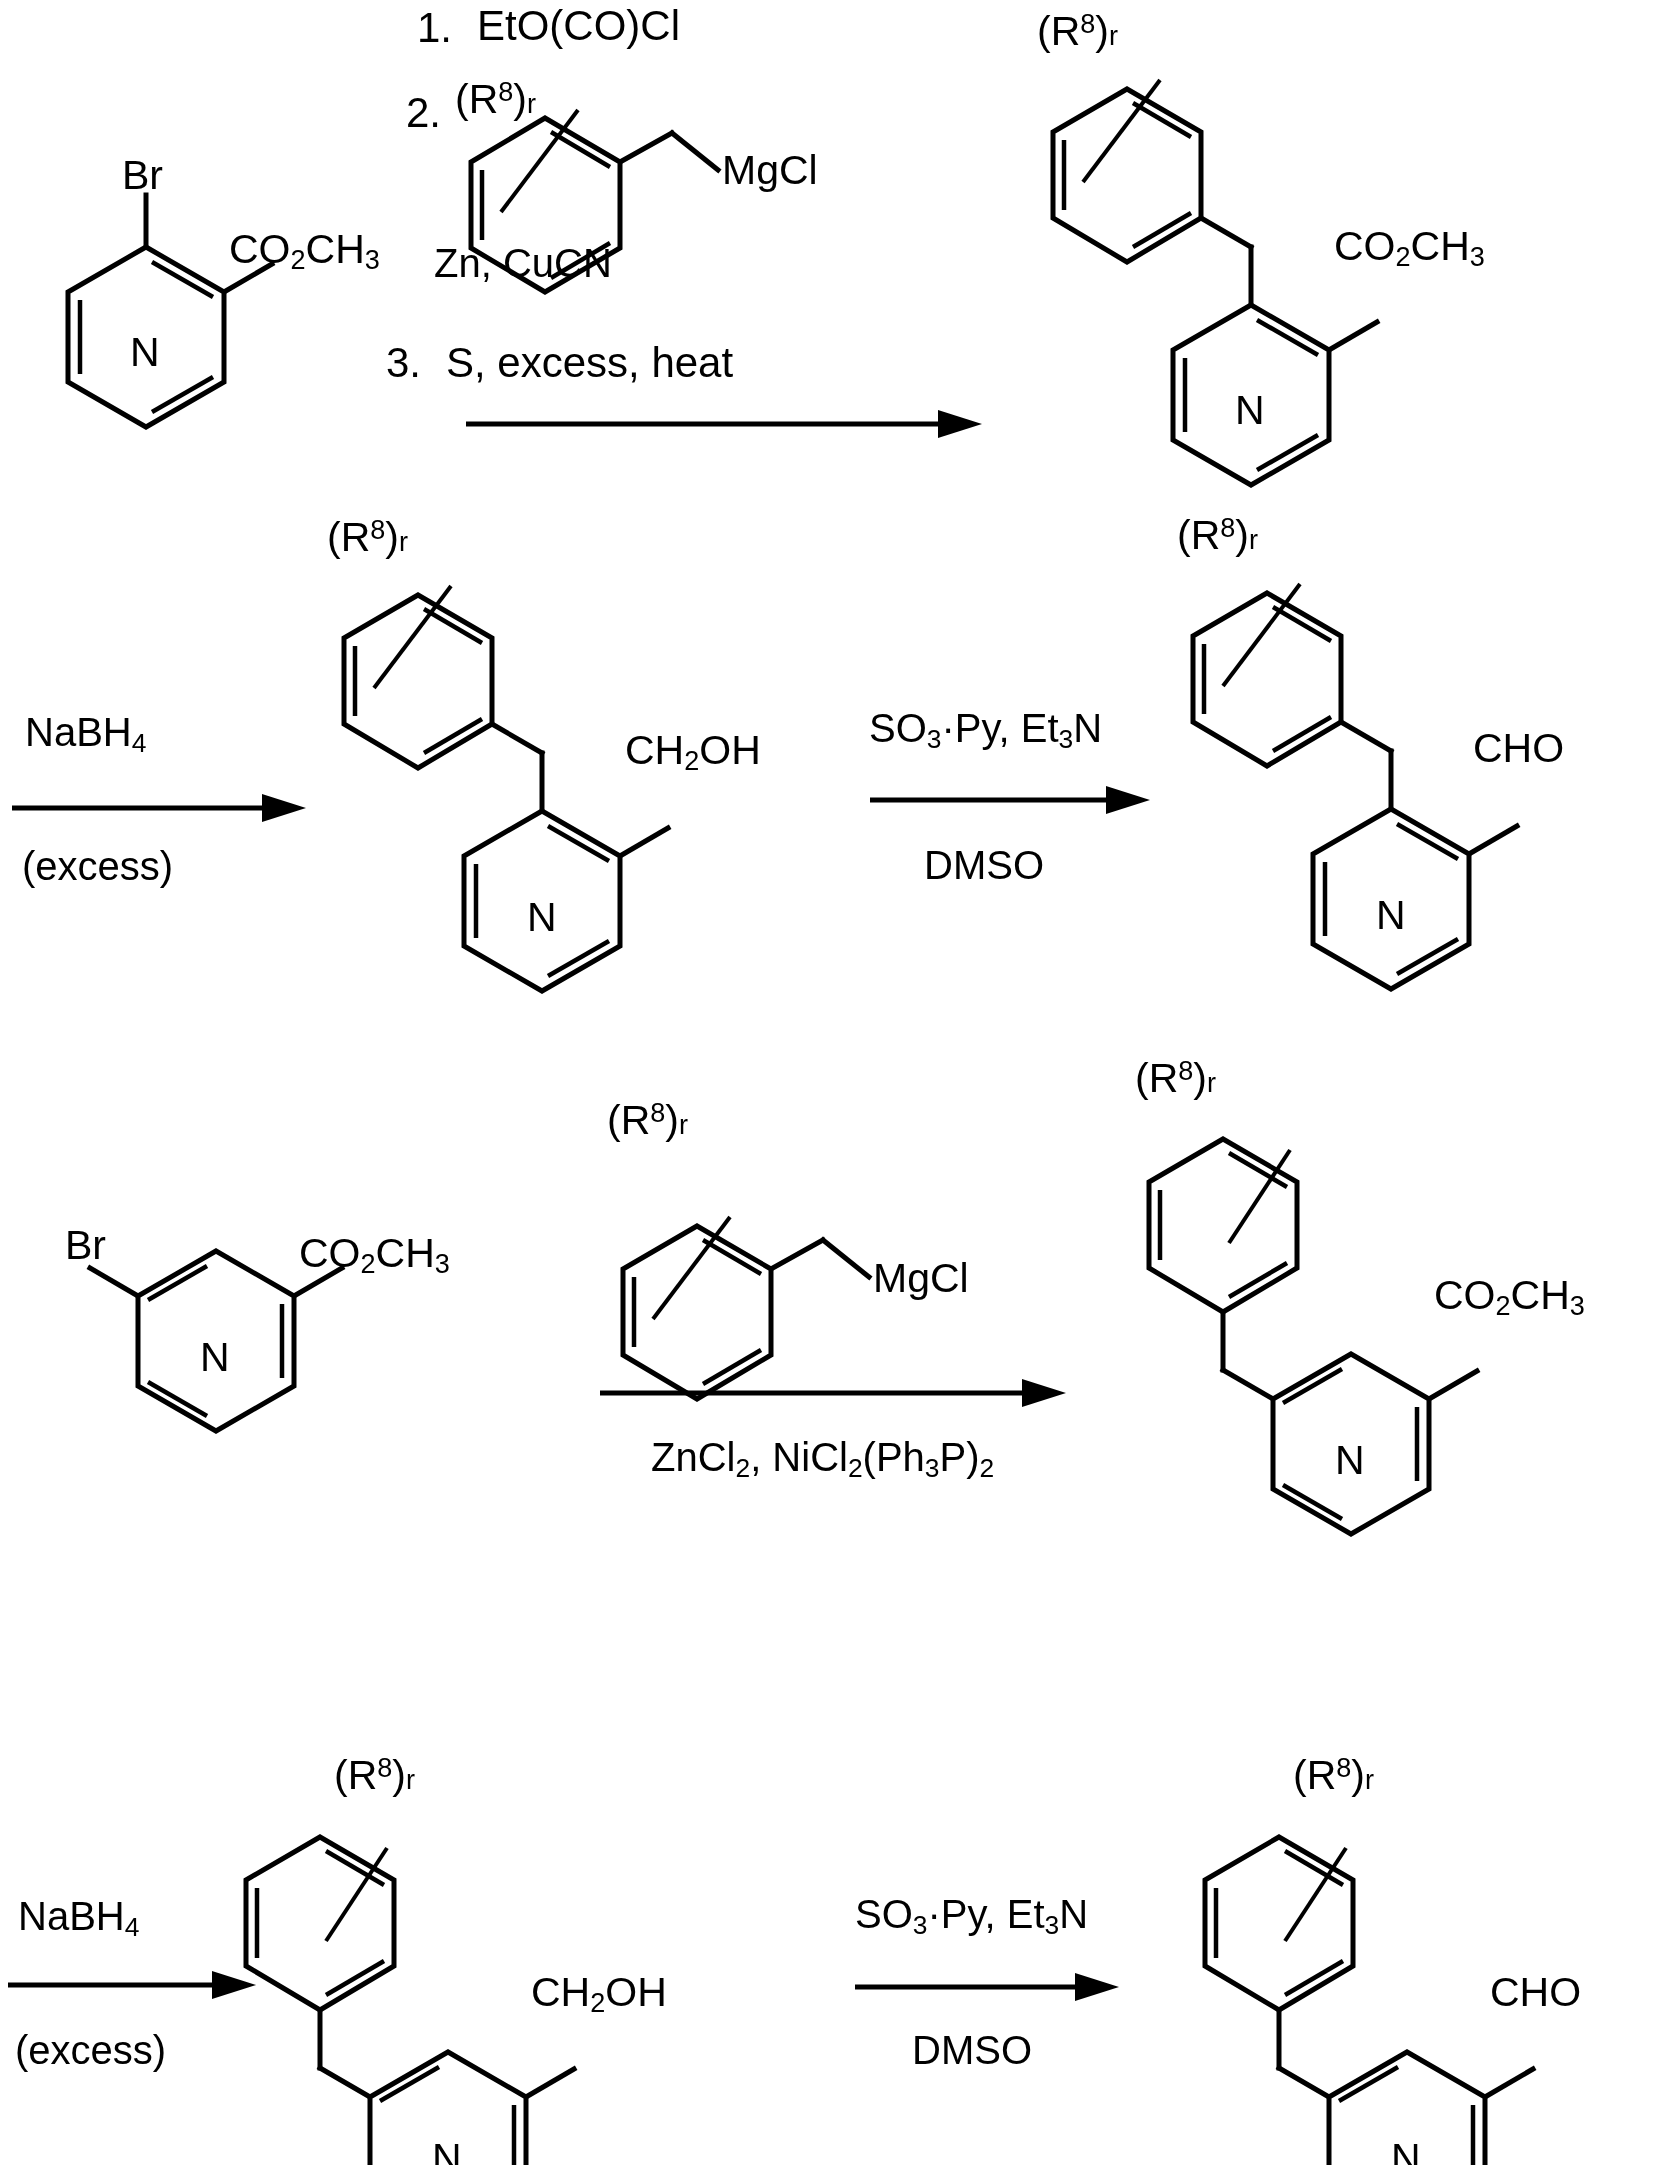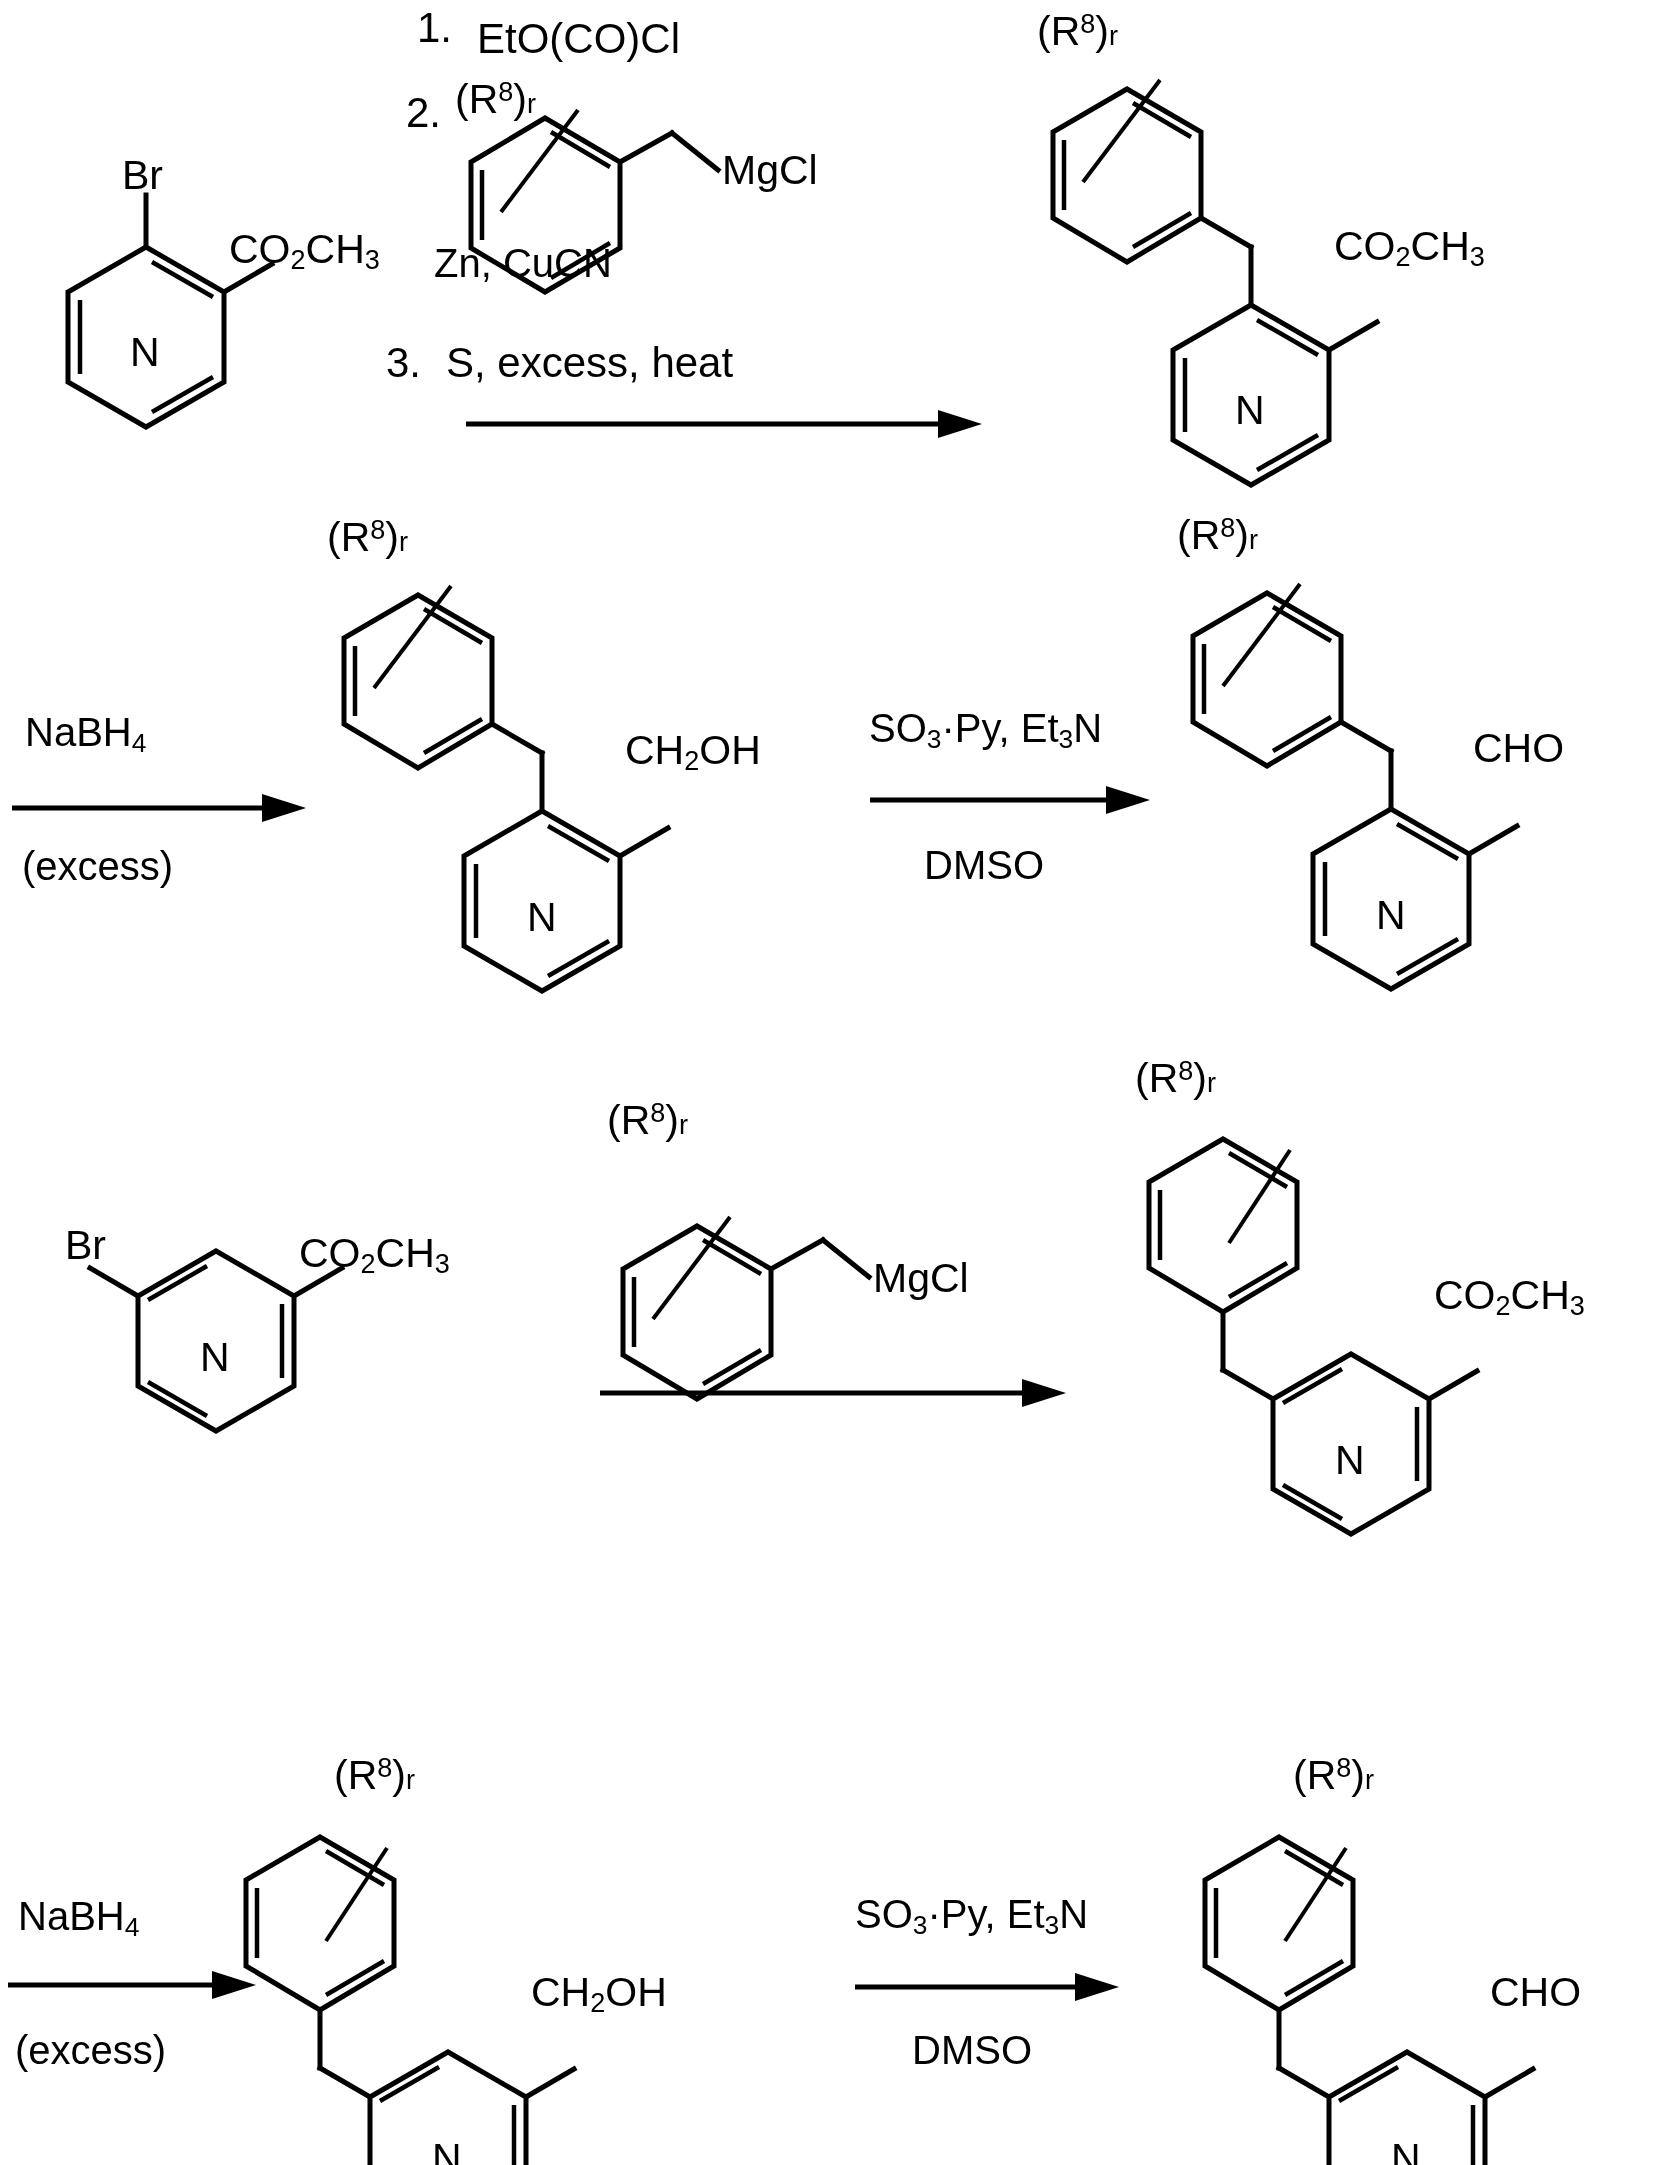--- a/index.html
+++ b/index.html
@@ -218,21 +218,21 @@
       <line class="bond" x1="1279" y1="2068" x2="1329" y2="2097"></line>
       <polygon class="bond" points="1329,2097 1407,2052 1485,2097 1485,2187 1407,2232 1329,2187"></polygon>
       <line class="bond-in" x1="1398" y1="2067" x2="1339" y2="2101"></line>
       <line class="bond-in" x1="1473" y1="2105" x2="1473" y2="2179"></line>
       <line class="bond" x1="1485" y1="2097" x2="1533" y2="2069"></line>
     </g>
 
   </svg>
 
   <div class="txt t-step" style="left:417px; top:7px;"><span>1.</span></div>
-  <div class="txt t-step" style="left:477px; top:18px;"><span>EtO(CO)Cl</span></div>
+  <div class="txt t-step" style="left:477px; top:5px;"><span>EtO(CO)Cl</span></div>
 
   <div class="txt t-step" style="left:406px; top:92px;"><span>2.</span></div>
 
   <div class="txt t-atom" style="left:455px; top:79px;"><span>(R</span><sup>8</sup><span>)</span><span class="t-rsmall">r</span></div>
 
   <div class="txt t-atom" style="left:722px; top:150px;"><span>MgCl</span></div>
 
   <div class="txt t-cond" style="left:434px; top:243px;"><span>Zn, CuCN</span></div>
 
   <div class="txt t-step" style="left:386px; top:342px;"><span>3.</span></div>
@@ -260,20 +260,21 @@
   <div class="txt t-atom" style="left:1473px; top:728px;"><span>CHO</span></div>
   <div class="txt t-atom" style="left:1376px; top:895px;"><span>N</span></div>
 
   <div class="txt t-atom" style="left:65px; top:1225px;"><span>Br</span></div>
   <div class="txt t-atom" style="left:299px; top:1233px;"><span>CO</span><sub>2</sub><span>CH</span><sub>3</sub></div>
   <div class="txt t-atom" style="left:200px; top:1337px;"><span>N</span></div>
 
   <div class="txt t-atom" style="left:607px; top:1100px;"><span>(R</span><sup>8</sup><span>)</span><span class="t-rsmall">r</span></div>
   <div class="txt t-atom" style="left:873px; top:1258px;"><span>MgCl</span></div>
 
+  <div class="txt t-cond" style="left:651px; top:1437px;"><span>ZnCl</span><sub>2</sub><span>, NiCl</span><sub>2</sub><span>(Ph</span><sub>3</sub><span>P)</span><sub>2</sub></div>
 
   <div class="txt t-atom" style="left:1135px; top:1058px;"><span>(R</span><sup>8</sup><span>)</span><span class="t-rsmall">r</span></div>
   <div class="txt t-atom" style="left:1434px; top:1275px;"><span>CO</span><sub>2</sub><span>CH</span><sub>3</sub></div>
   <div class="txt t-atom" style="left:1335px; top:1440px;"><span>N</span></div>
 
   <div class="txt t-cond" style="left:18px; top:1896px;"><span>NaBH</span><sub>4</sub></div>
   <div class="txt t-cond" style="left:15px; top:2030px;"><span>(excess)</span></div>
 
   <div class="txt t-atom" style="left:334px; top:1755px;"><span>(R</span><sup>8</sup><span>)</span><span class="t-rsmall">r</span></div>
   <div class="txt t-atom" style="left:531px; top:1972px;"><span>CH</span><sub>2</sub><span>OH</span></div>

